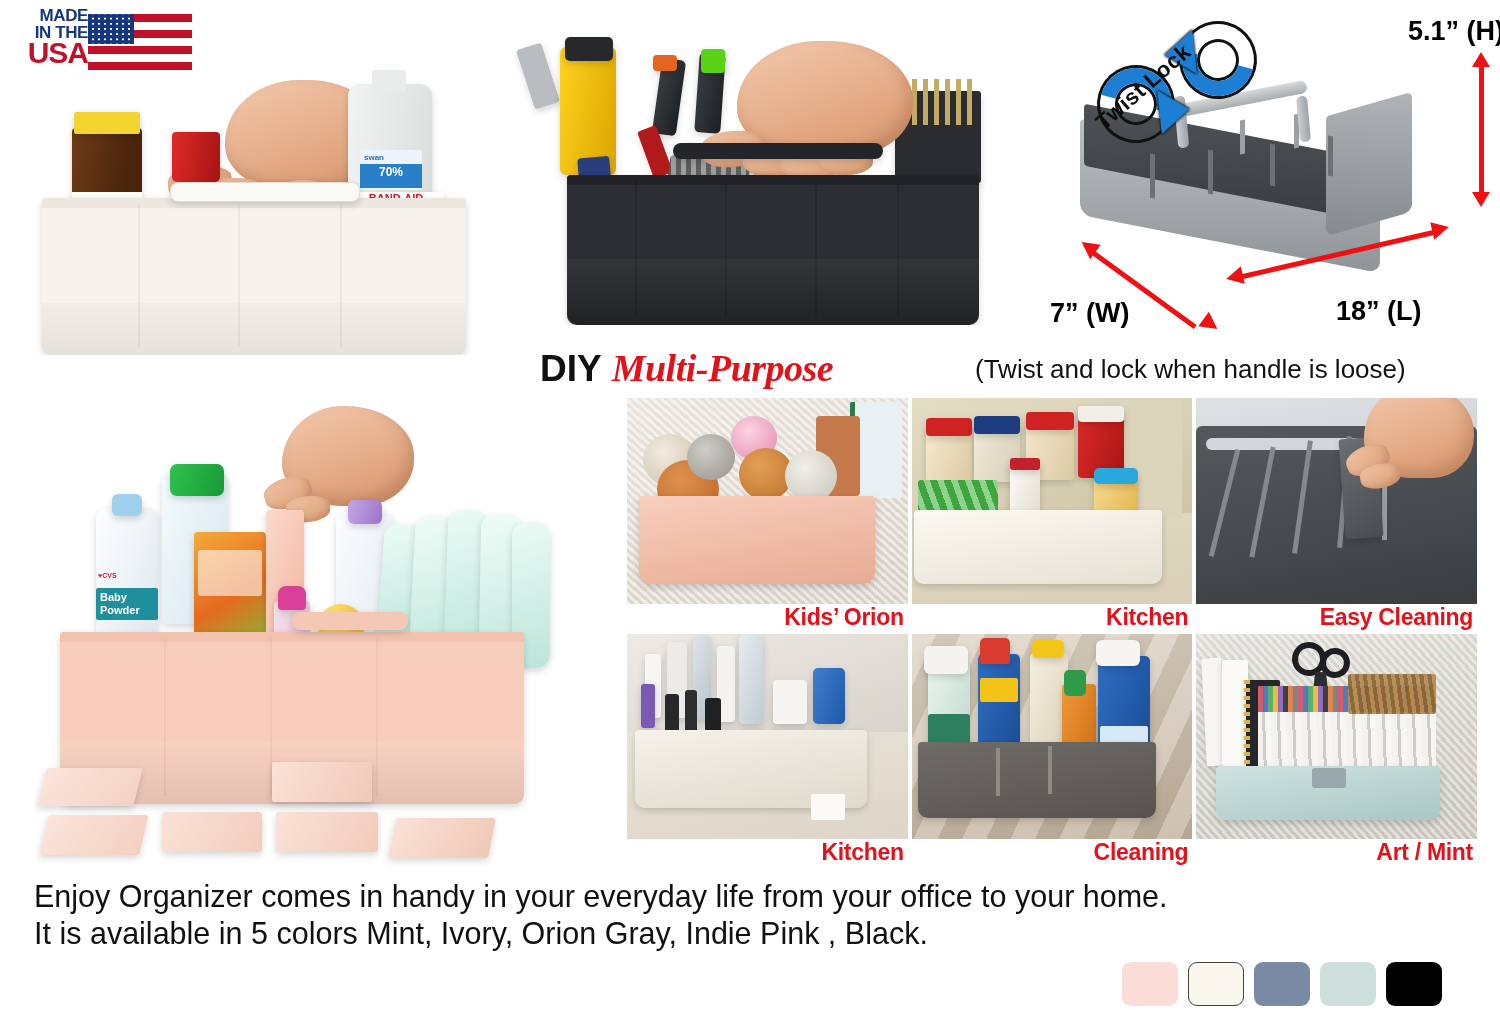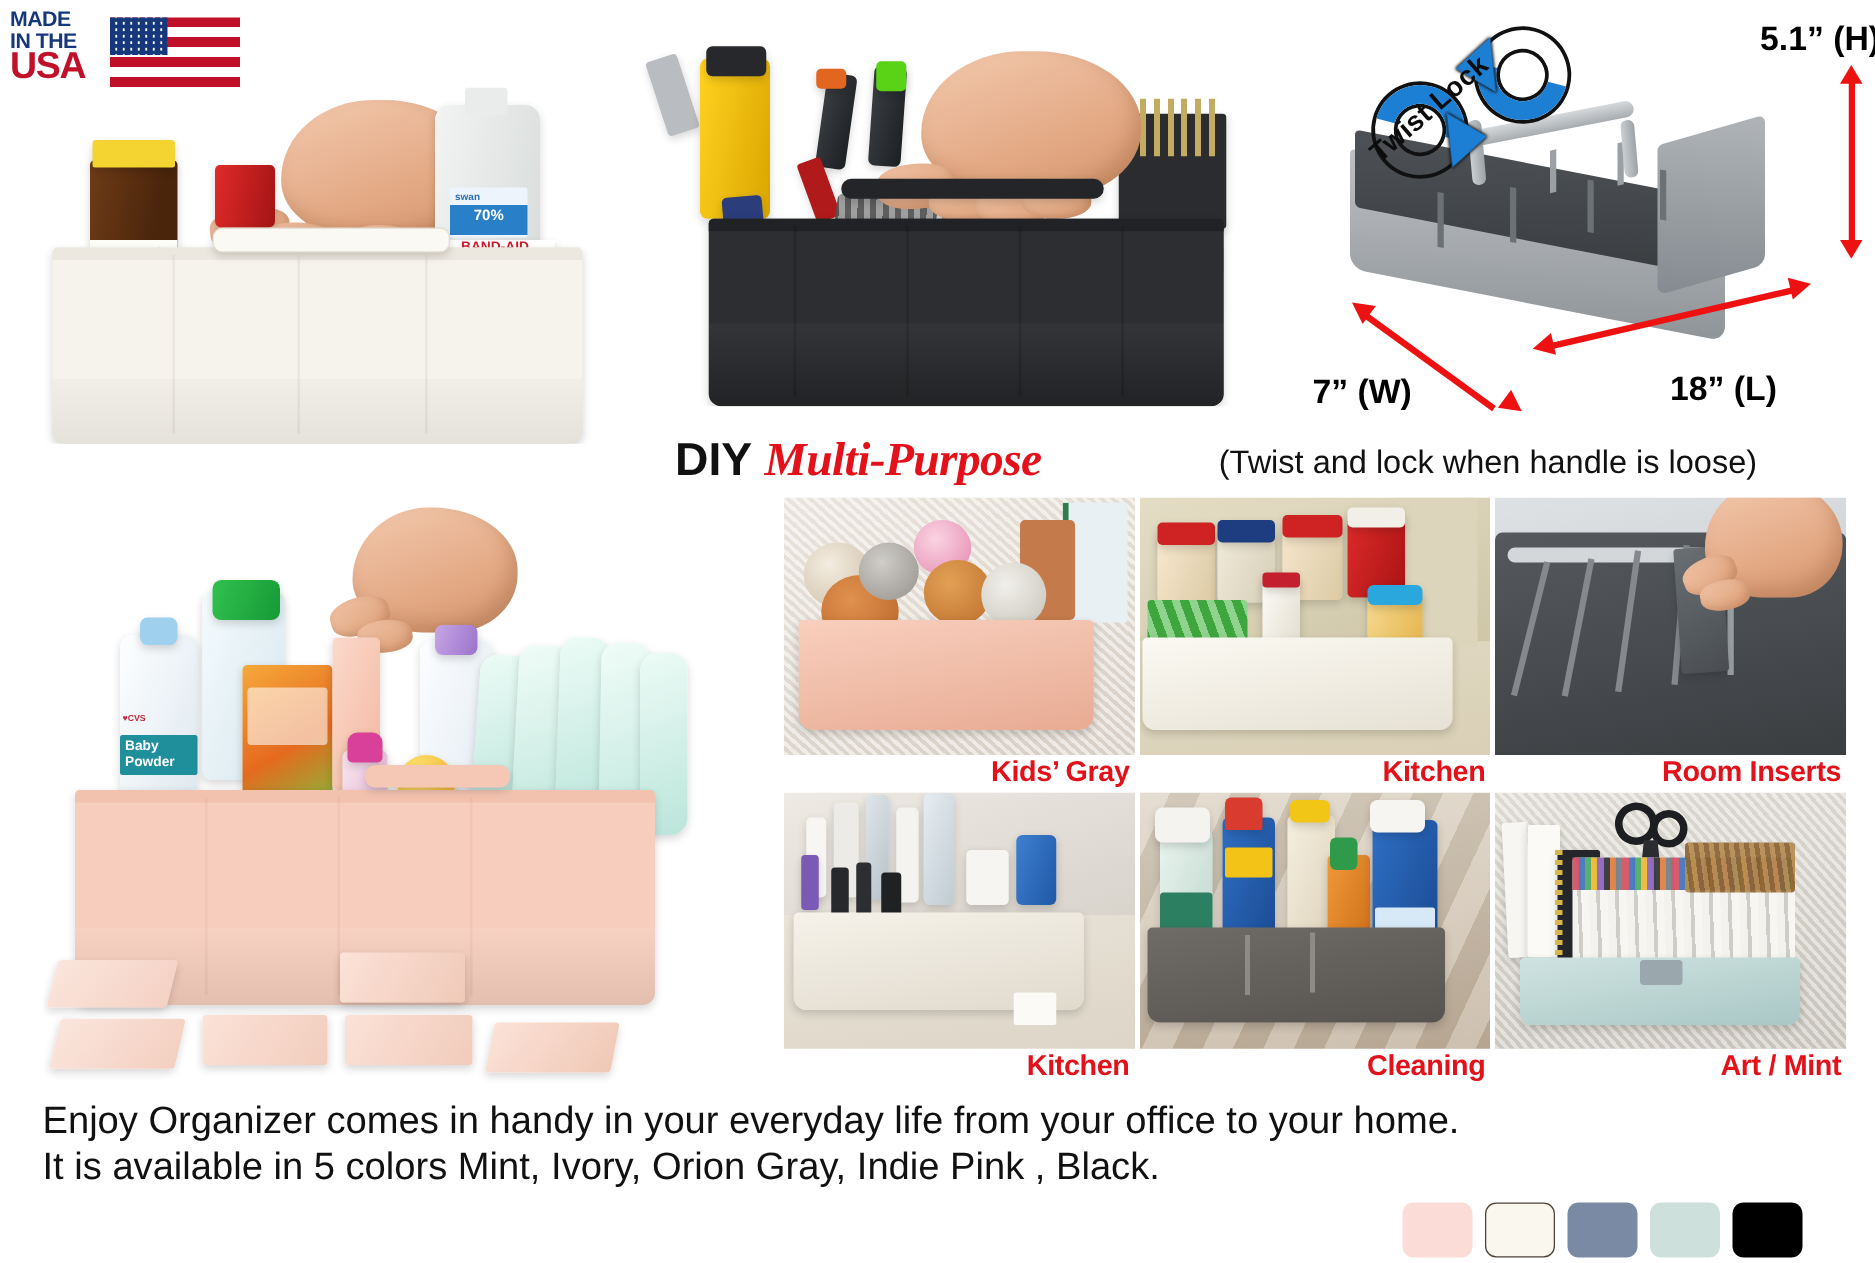--- a/index.html
+++ b/index.html
@@ -7,21 +7,21 @@
   body {
     width:1500px; height:1010px; position:relative; overflow:hidden;
     font-family:"Liberation Sans", sans-serif; color:#111;
   }
 
   
   #made-usa { position:absolute; left:8px; top:6px; width:190px; height:68px; }
   #made-usa .txt {
     position:absolute; left:0; top:2px; width:80px;
     font-weight:bold; line-height:0.98; color:#17377c;
-    font-family:"Liberation Sans", sans-serif; letter-spacing:-0.4px;
+    font-family:"Liberation Sans", sans-serif; letter-spacing:-0.4px;text-align:right;
   }
   #made-usa .l1 { font-size:17px; }
   #made-usa .l2 { font-size:17px; }
   #made-usa .l3 { font-size:30px; color:#c1112a; letter-spacing:-1px; margin-top:-3px; }
   #made-usa .flag { position:absolute; left:80px; top:8px; width:104px; height:56px; }
   #made-usa .stripes { position:absolute; inset:0; background:
       repeating-linear-gradient(to bottom,#c1112a 0 8px,#ffffff 8px 16px); }
   #made-usa .canton { position:absolute; left:0; top:0; width:46px; height:30px; background:#17377c; }
   #made-usa .stars { position:absolute; inset:0;
     background-image:
@@ -408,21 +408,21 @@
            background:radial-gradient(circle at 38% 34%,#cfcdc8,#96928c);"></div>
       <div style="position:absolute;left:104px;top:18px;width:46px;height:44px;border-radius:50%;
            background:radial-gradient(circle at 38% 34%,#fbd3e1,#e38ab0);"></div>
       <div style="position:absolute;left:112px;top:50px;width:54px;height:52px;border-radius:50%;
            background:radial-gradient(circle at 38% 34%,#e3a055,#bc6f2c);"></div>
       <div style="position:absolute;left:158px;top:52px;width:52px;height:52px;border-radius:50%;
            background:radial-gradient(circle at 38% 34%,#f0efe9,#c7c3b9);"></div>
       <div class="sh" style="position:absolute;left:12px;top:98px;width:236px;height:88px;border-radius:4px 4px 12px 12px;
            background:linear-gradient(170deg,#f8cfbd,#e8ab93);"></div>
     </div>
-    <div class="uc-label">Kids’ Gray</div>
+    <div class="uc-label">Kids’ Orion</div>
   </div>
 
   <div class="uc-cell">
     <div class="uc-photo" style="background:linear-gradient(170deg,#e9e3cf,#d9cfb6);">
       <div style="position:absolute;left:0;top:0;width:100%;height:56%;background:linear-gradient(160deg,#e4ddc5,#cfc6a8);"></div>
       <div style="position:absolute;right:10px;top:0;width:66px;height:120px;background:#ddd5bb;"></div>
       <div class="sh" style="position:absolute;left:14px;top:30px;width:46px;height:54px;border-radius:4px;
            background:linear-gradient(110deg,#f7e9cf,#dcc9a4);"></div>
       <div class="sh" style="position:absolute;left:14px;top:20px;width:46px;height:18px;border-radius:4px;background:#cf2222;"></div>
       <div class="sh" style="position:absolute;left:62px;top:28px;width:46px;height:56px;border-radius:4px;
@@ -459,21 +459,21 @@
       <div style="position:absolute;left:146px;top:38px;width:5px;height:112px;background:#85898d;transform:rotate(5deg);"></div>
       <div style="position:absolute;left:186px;top:34px;width:5px;height:108px;background:#9aa0a4;"></div>
 
       <div class="sh" style="position:absolute;left:146px;top:40px;width:38px;height:100px;border-radius:3px;
            background:linear-gradient(150deg,#6a6f73,#494d51);transform:rotate(-4deg);"></div>
 
       <div class="hand" style="left:168px;top:-12px;width:110px;height:92px;"></div>
       <div class="finger" style="left:150px;top:48px;width:44px;height:28px;transform:rotate(-22deg);"></div>
       <div class="finger" style="left:164px;top:66px;width:40px;height:24px;transform:rotate(-10deg);"></div>
     </div>
-    <div class="uc-label">Room Inserts</div>
+    <div class="uc-label">Easy Cleaning</div>
   </div>
 
   <div class="uc-cell">
     <div class="uc-photo" style="background:linear-gradient(170deg,#f1ece3,#ddd5c7);">
       <div style="position:absolute;left:0;top:0;right:0;height:48%;background:linear-gradient(160deg,#eeeae4,#d8d3cb);"></div>
       <div class="sh" style="position:absolute;left:18px;top:20px;width:16px;height:64px;border-radius:4px;background:#f7f6f2;"></div>
       <div class="sh" style="position:absolute;left:40px;top:8px;width:20px;height:76px;border-radius:4px;background:#ecebe7;"></div>
       <div class="sh" style="position:absolute;left:66px;top:2px;width:18px;height:84px;border-radius:4px;
            background:linear-gradient(110deg,#dfe6ea,#b6c1c7);"></div>
       <div class="sh" style="position:absolute;left:90px;top:12px;width:18px;height:76px;border-radius:4px;background:#f4f3ef;"></div>

